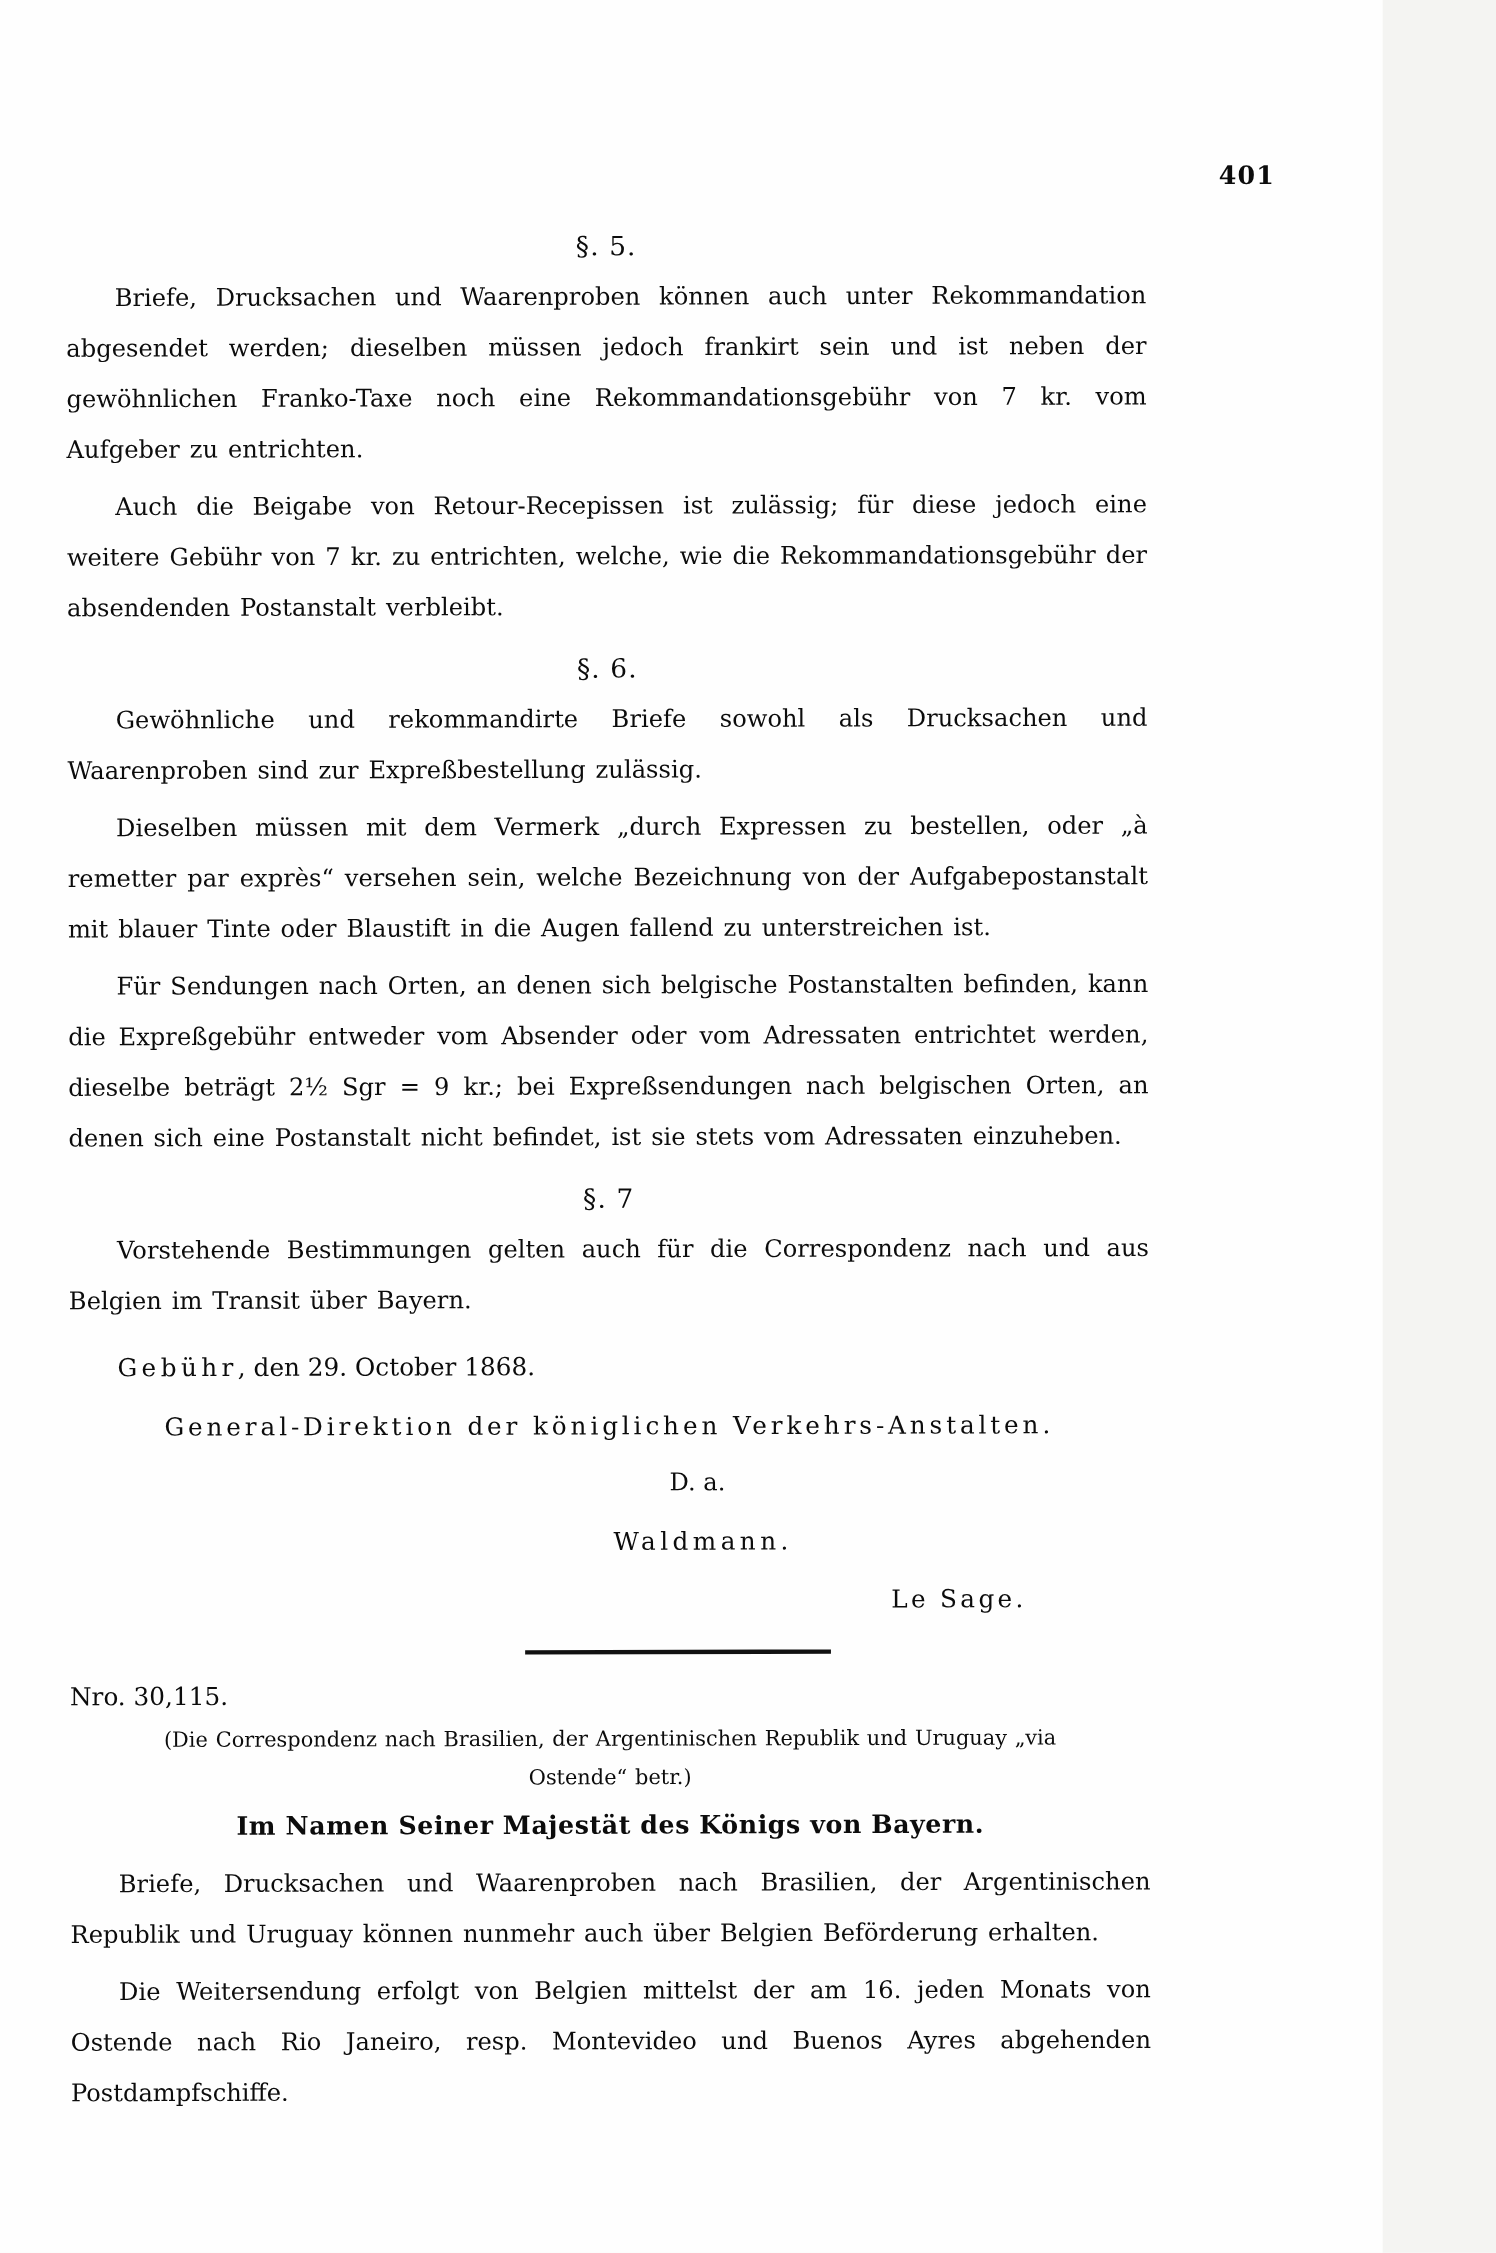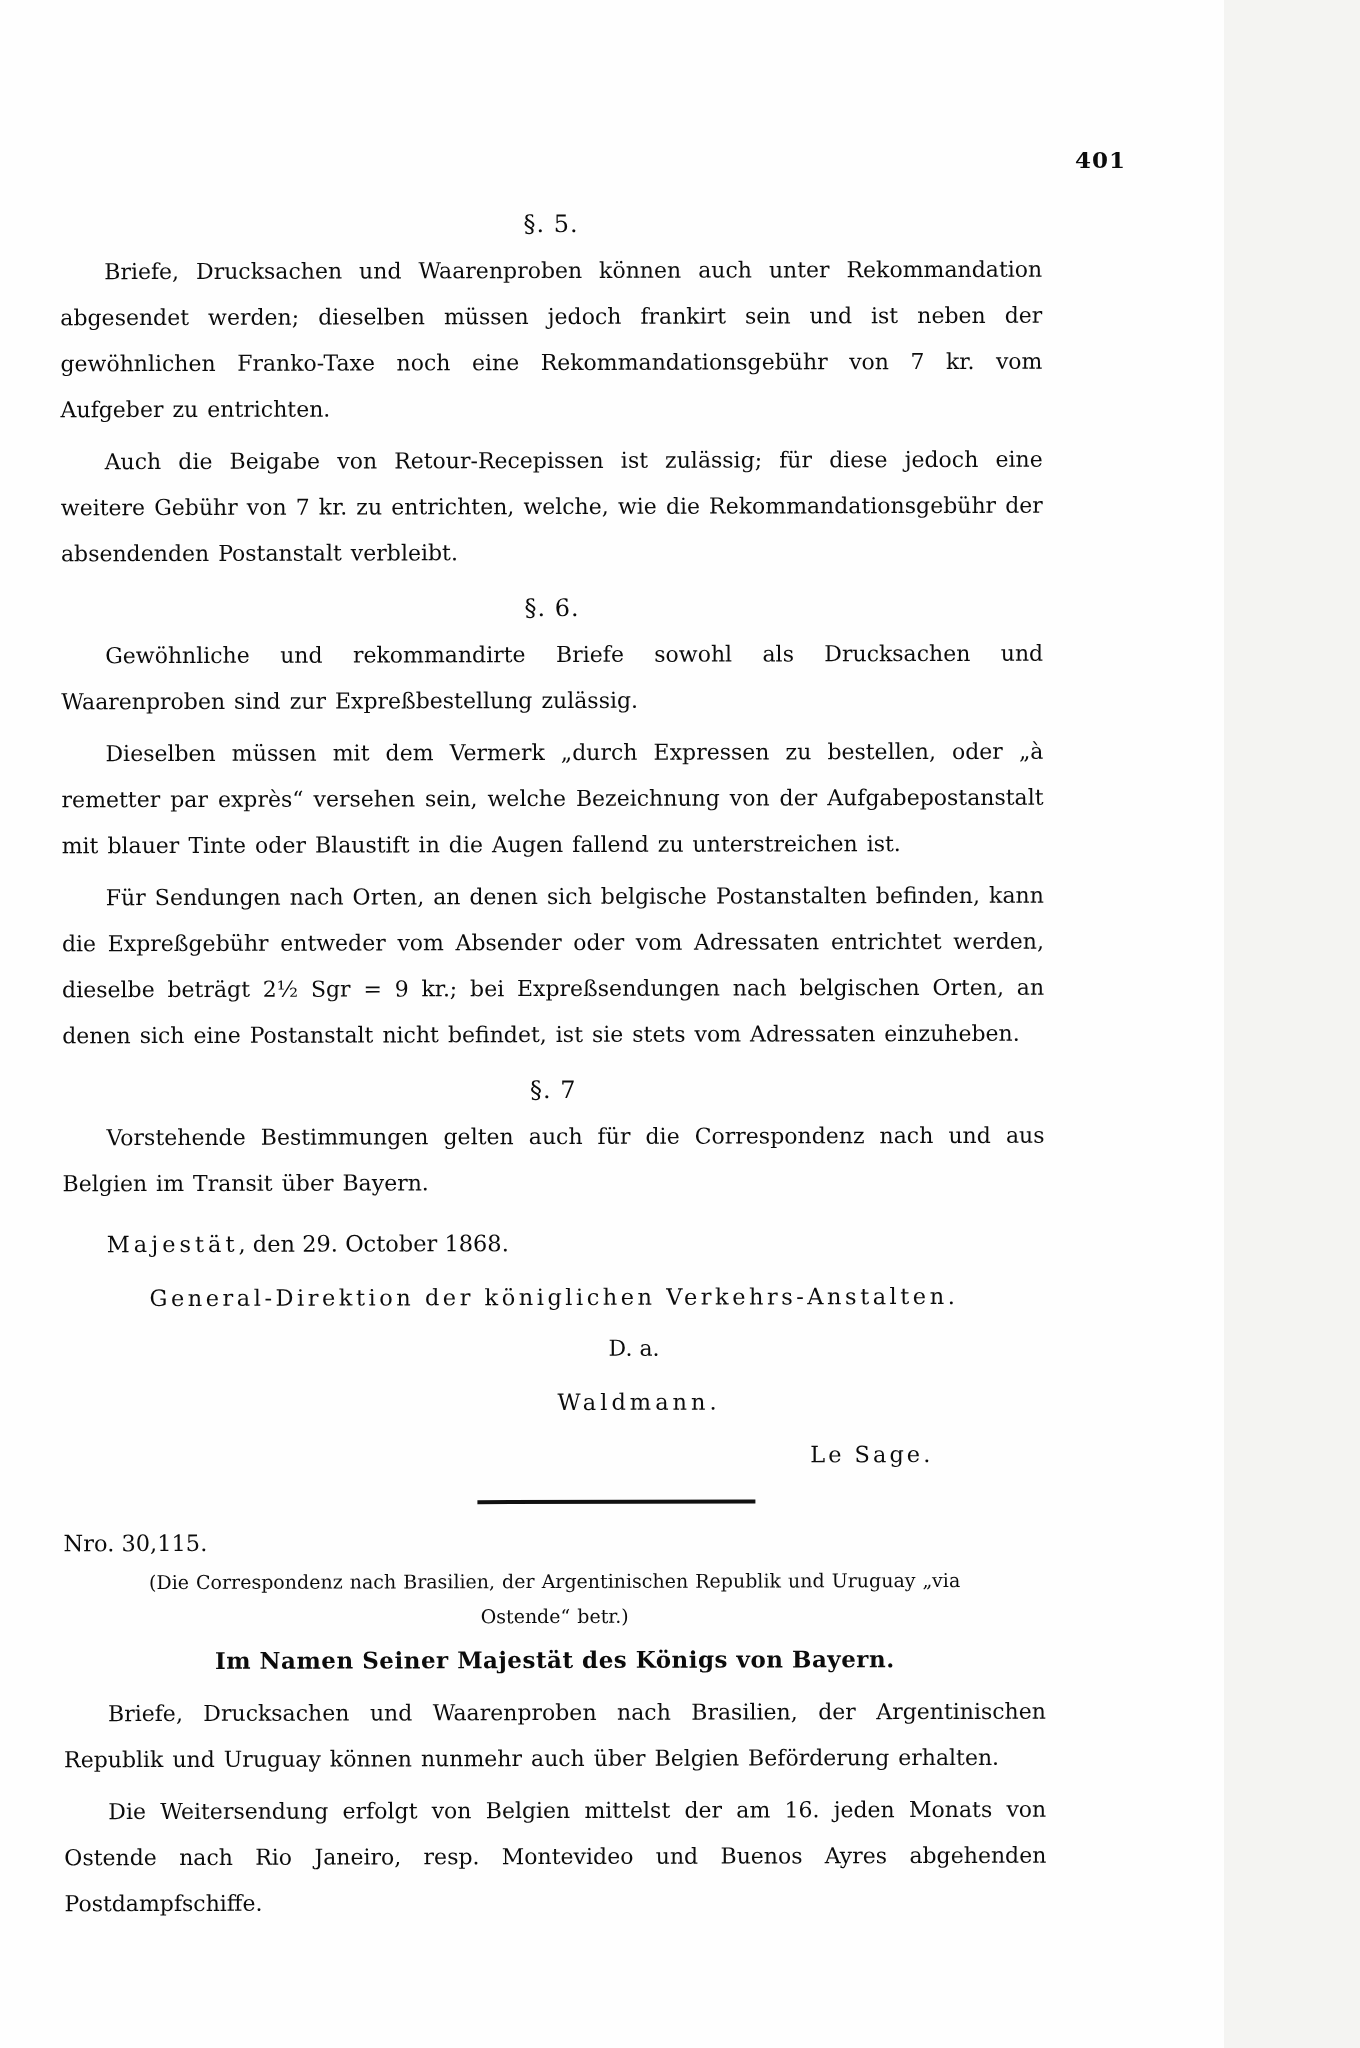--- a/index.html
+++ b/index.html
@@ -7,20 +7,21 @@
     width: 1360px; height: 2048px;
     background: #f4f4f2;
     font-family: "DejaVu Serif", "Liberation Serif", serif;
     color: #0c0c0c;
   }
   .sheet {
     position: relative;
     width: 1224px; height: 2048px;
     background: #fefefe;
     overflow: hidden;
+    padding-left: 33px;
   }
   .page-num {
     position: absolute;
     top: 146px; right: 98px;
     font-size: 23px; font-weight: bold;
     letter-spacing: 1px;
   }
   .content {
     position: absolute;
     left: 62px; top: 0;
@@ -123,21 +124,21 @@
     <p class="para">Auch die Beigabe von Retour-Recepissen ist zulässig; für diese jedoch eine weitere Gebühr von 7 kr. zu entrichten, welche, wie die Rekommandationsgebühr der absendenden Postanstalt verbleibt.</p>
 
     <div class="sec-head mid">§. 6.</div>
     <p class="para">Gewöhnliche und rekommandirte Briefe sowohl als Drucksachen und Waarenproben sind zur Expreßbestellung zulässig.</p>
     <p class="para">Dieselben müssen mit dem Vermerk „durch Expressen zu bestellen, oder „à remetter par exprès“ versehen sein, welche Bezeichnung von der Aufgabepostanstalt mit blauer Tinte oder Blaustift in die Augen fallend zu unterstreichen ist.</p>
     <p class="para">Für Sendungen nach Orten, an denen sich belgische Postanstalten befinden, kann die Expreßgebühr entweder vom Absender oder vom Adressaten entrichtet werden, dieselbe beträgt 2½ Sgr = 9 kr.; bei Expreßsendungen nach belgischen Orten, an denen sich eine Postanstalt nicht befindet, ist sie stets vom Adressaten einzuheben.</p>
 
     <div class="sec-head mid">§. 7</div>
     <p class="para">Vorstehende Bestimmungen gelten auch für die Correspondenz nach und aus Belgien im Transit über Bayern.</p>
 
-    <p class="dateline"><span class="spaced">Majestät</span><span>, den 29. October 1868.</span></p>
+    <p class="dateline"><span class="spaced">Gebühr</span><span>, den 29. October 1868.</span></p>
 
     <div class="authority">General-Direktion der königlichen Verkehrs-Anstalten.</div>
     <div class="sig-abbrev">D. a.</div>
     <div class="sig-name">Waldmann.</div>
     <div class="sig-name2">Le Sage.</div>
 
     <div class="rule"></div>
 
     <div class="notice-body">
       <div class="nro">Nro. 30,115.</div>

